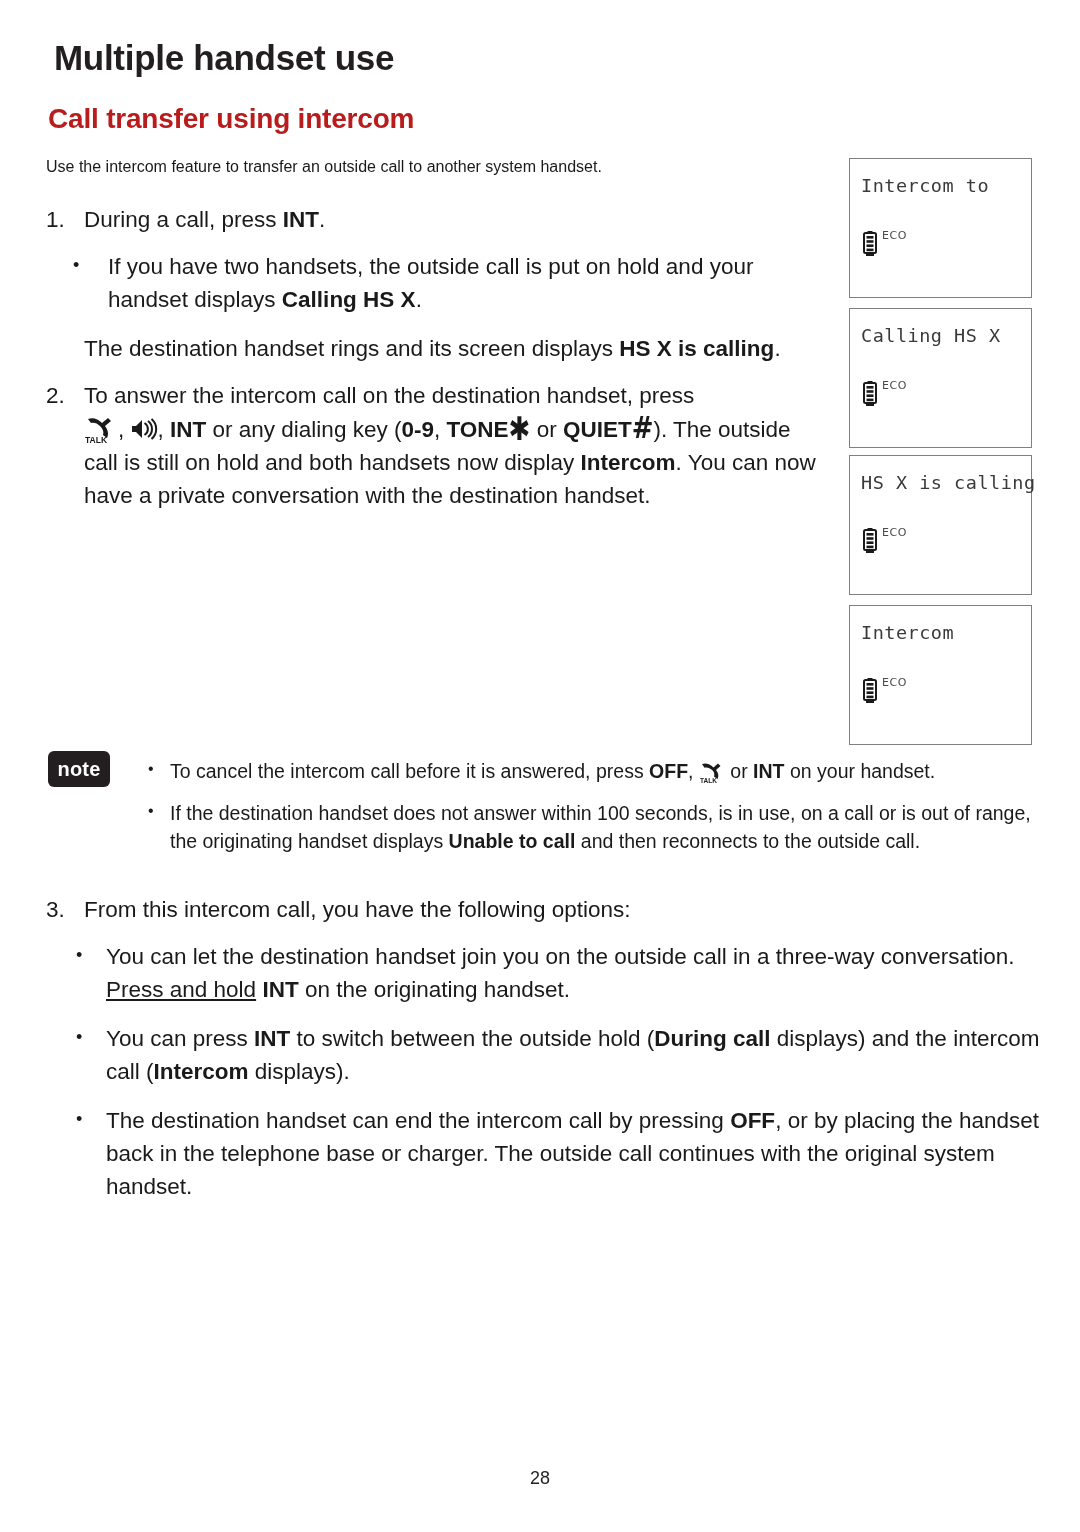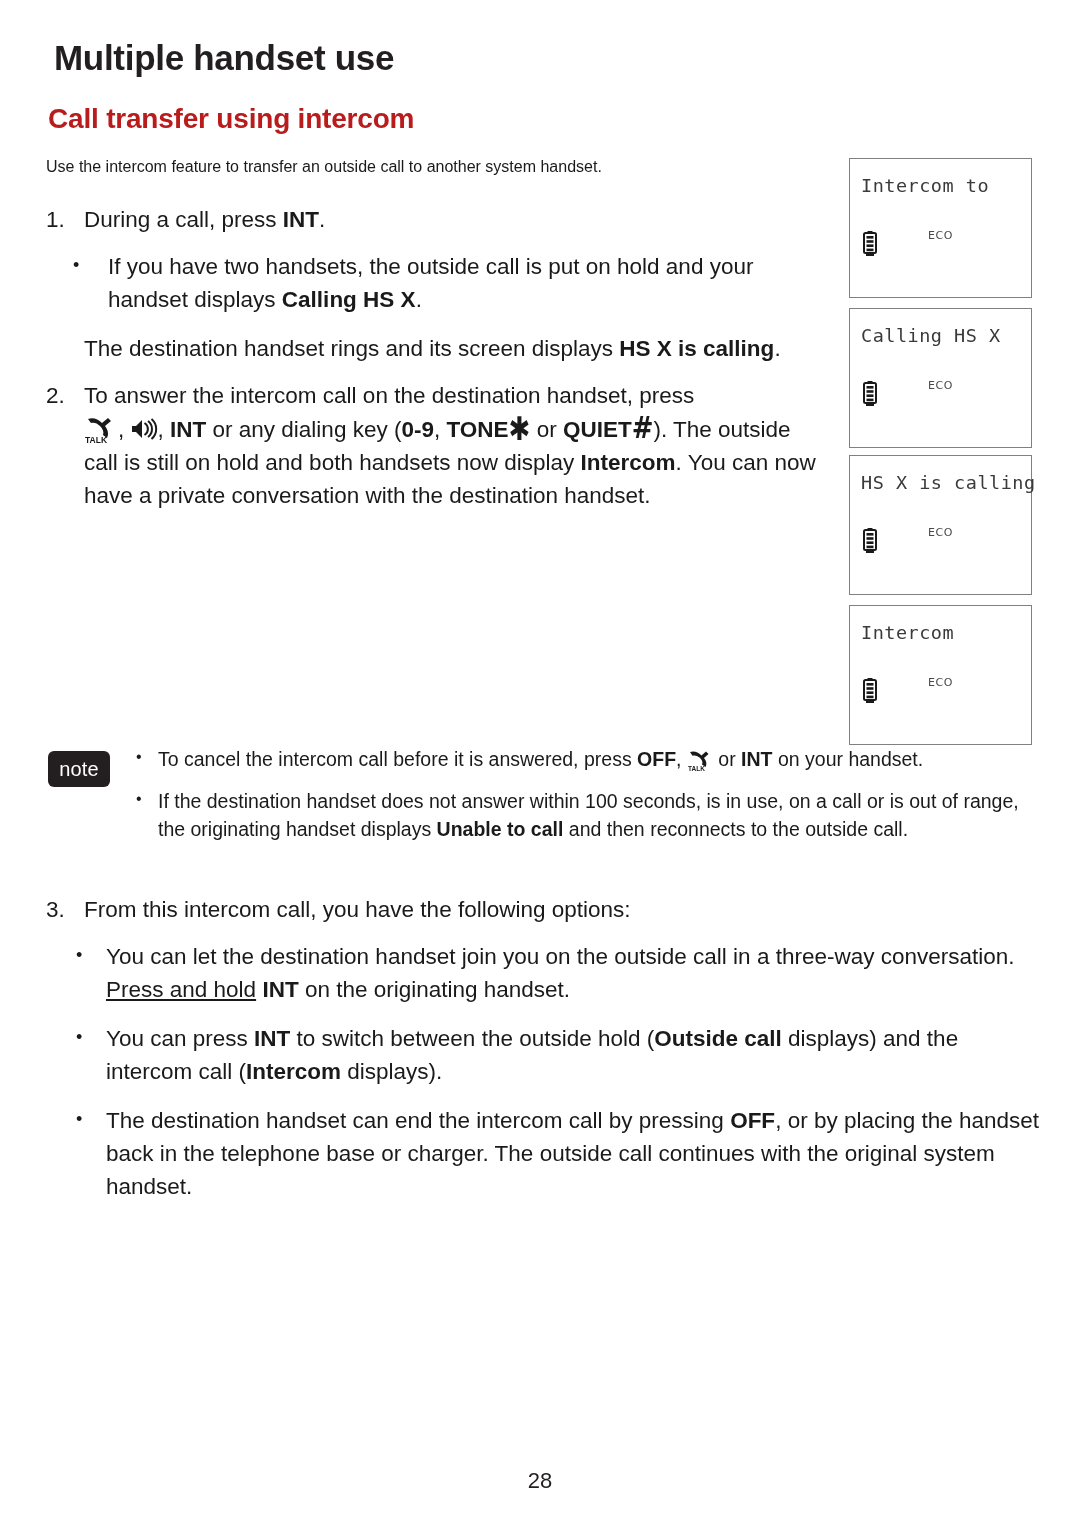--- a/index.html
+++ b/index.html
@@ -160,28 +160,28 @@
   .note-badge {
     position: absolute;
     left: 2px;
     top: 6px;
     width: 62px;
     height: 36px;
     background: #231f20;
     border-radius: 6px;
     color: #ffffff;
     font-size: 20px;
-    font-weight: normal;
+    font-weight: bold;
     text-align: center;
     line-height: 36px;
     letter-spacing: 0.2px;
   }
   ul.note-list {
     list-style: none;
-    margin: 0;
+    margin: 12px;
     padding: 0 0 0 88px;
   }
   ul.note-list > li {
     position: relative;
     padding-left: 24px;
     font-size: 19.5px;
     line-height: 28px;
     margin-bottom: 14px;
   }
   ul.note-list > li::before {
@@ -211,21 +211,20 @@
     letter-spacing: 0.5px;
     color: #3a3a3a;
     white-space: nowrap;
   }
   .lcd-status {
     position: absolute;
     left: 13px;
     top: 72px;
     display: flex;
     align-items: flex-start;
-    gap: 46px;
   }
   .battery-icon {
     width: 14px;
     height: 25px;
     position: relative;
   }
   .eco-label {
     font-family: "DejaVu Sans", sans-serif;
     font-size: 11px;
     color: #4a4a4a;
@@ -234,21 +233,21 @@
     letter-spacing: 0.5px;
   }
 
   
   .page-number {
     position: absolute;
     left: 0;
     top: 1468px;
     width: 1080px;
     text-align: center;
-    font-size: 22px;
+    font-size: 18px;
     color: #231f20;
   }
 </style>
 </head>
 <body>
 
 <div class="page">
 
   <div class="chapter-title">Multiple handset use</div>
   <div class="section-title">Call transfer using intercom</div>
@@ -304,21 +303,21 @@
 
   <div class="wide-col">
     <div class="numitem">
       <span class="num">3.</span><span>From this intercom call, you have the following options:</span>
     </div>
 
     <ul class="bullets wide">
       <li><span>You can let the destination handset join you on the outside call in a three-way conversation. </span><span class="u">Press and hold</span><span> </span><b>INT</b><span> on the originating handset.</span></li>
 
 
-      <li><span>You can press </span><b>INT</b><span> to switch between the outside hold (</span><b>Outside call</b><span> displays) and the intercom call (</span><b>Intercom</b><span> displays).</span></li>
+      <li><span>You can press </span><b>INT</b><span> to switch between the outside hold (</span><b>During call</b><span> displays) and the intercom call (</span><b>Intercom</b><span> displays).</span></li>
 
       <li><span>The destination handset can end the intercom call by pressing </span><b>OFF</b><span>, or by placing the handset back in the telephone base or charger. The outside call continues with the original system handset.</span></li>
     </ul>
   </div>
 
   <div class="lcd" style="top:158px">
     <div class="lcd-text">Intercom to</div>
     <div class="lcd-status">
       <span class="battery-icon">
         <svg width="14" height="25" viewBox="0 0 14 25" aria-hidden="true">

